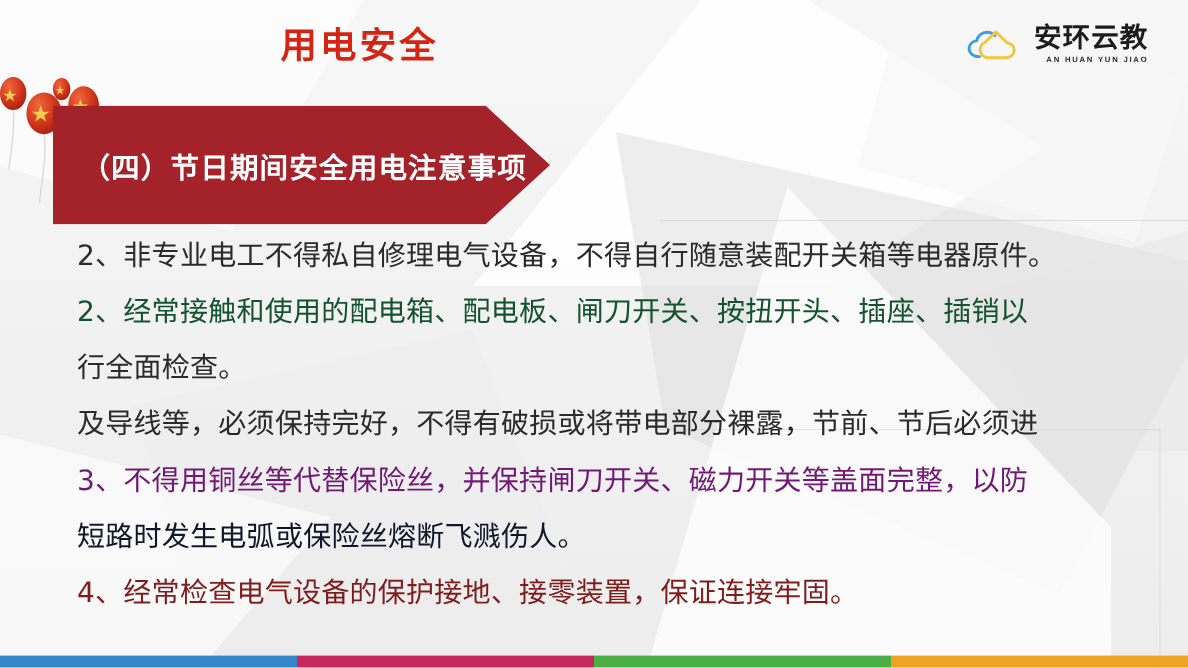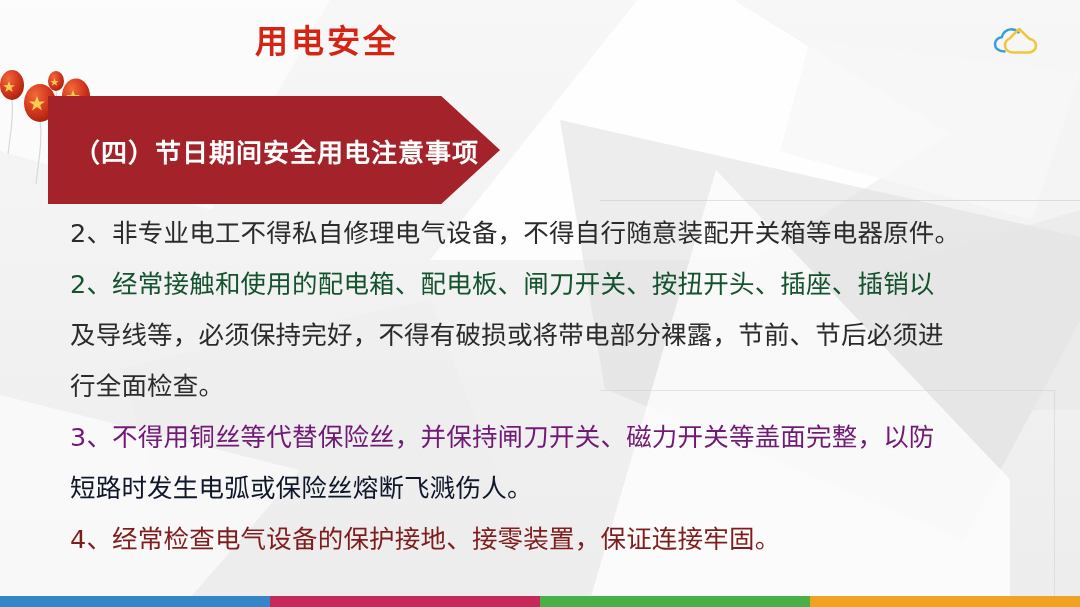--- a/index.html
+++ b/index.html
@@ -233,20 +233,24 @@
   </div>
 
   <div class="header">
     <div class="page-title" style="color: rgb(212, 36, 20);">用电安全</div>
 
     <div class="logo">
       <svg class="logo-mark" viewBox="0 0 52 36">
         <path d="M12.5 29.5 C6.5 29.5 3 26.2 3 22.2 C3 18.4 6 15.4 9.8 15.2 C10.7 10.6 14.6 7.3 19.4 7.3 C22.2 7.3 24.7 8.5 26.4 10.4" fill="none" stroke="#3d9ede" stroke-width="2.6" stroke-linecap="round" stroke-linejoin="round"></path>
         <path d="M21 30.5 C16.2 30.5 13 27.3 13 23.2 C13 20.3 14.8 17.8 17.4 16.6 L27.2 7.0 L37.5 16.9 C41.2 17.4 44 20.2 44 23.6 C44 27.5 40.8 30.5 36.4 30.5 Z" fill="none" stroke="#f2c63c" stroke-width="2.6" stroke-linecap="round" stroke-linejoin="round"></path>
       </svg>
+      <div class="logo-text-wrap">
+        <div class="logo-cn">安环云教</div>
+        <div class="logo-pinyin">AN HUAN YUN JIAO</div>
+      </div>
     </div>
   </div>
 
   <svg class="balloons" viewBox="0 0 110 150">
     <defs>
       <radialGradient id="balloonGrad" cx="35%" cy="30%" r="75%">
         <stop offset="0%" stop-color="#f06a3a"></stop>
         <stop offset="55%" stop-color="#d6391f"></stop>
         <stop offset="100%" stop-color="#a8200f"></stop>
       </radialGradient>
@@ -270,22 +274,22 @@
     <polygon points="41,38 43.1,43.5 49,43.5 44.2,47 46,52.5 41,49 36,52.5 37.8,47 33,43.5 38.9,43.5" fill="#f7d755" opacity="0.92"></polygon>
   </svg>
 
   <div class="banner" style="background: rgb(164, 34, 42);">
     <div class="banner-text" style="color: rgb(255, 255, 255);">（四）节日期间安全用电注意事项</div>
   </div>
 
   <div class="content">
     <div class="para" style="color: rgb(43, 43, 43);">2、非专业电工不得私自修理电气设备，不得自行随意装配开关箱等电器原件。</div>
     <div class="para" style="color: #14532d;">2、经常接触和使用的配电箱、配电板、闸刀开关、按扭开头、插座、插销以</div>
+    <div class="para" style="color: rgb(43, 43, 43);">行全面检查。</div>
     <div class="para" style="color: rgb(43, 43, 43);">及导线等，必须保持完好，不得有破损或将带电部分裸露，节前、节后必须进</div>
-    <div class="para" style="color: rgb(43, 43, 43);">行全面检查。</div>
     <div class="para" style="color: #701a75;">3、不得用铜丝等代替保险丝，并保持闸刀开关、磁力开关等盖面完整，以防</div>
     <div class="para" style="color: #0f172a;">短路时发生电弧或保险丝熔断飞溅伤人。</div>
     <div class="para" style="color: #7f1d1d;">4、经常检查电气设备的保护接地、接零装置，保证连接牢固。</div>
   </div>
 
   <div class="bottom-bar">
     <div class="bar-seg" style="background: rgb(53, 134, 200); width: 25%;"></div>
     <div class="bar-seg" style="background: rgb(197, 41, 91); width: 25%;"></div>
     <div class="bar-seg" style="background: rgb(74, 175, 70); width: 25%;"></div>
     <div class="bar-seg" style="background: rgb(240, 163, 35); width: 25%;"></div>

